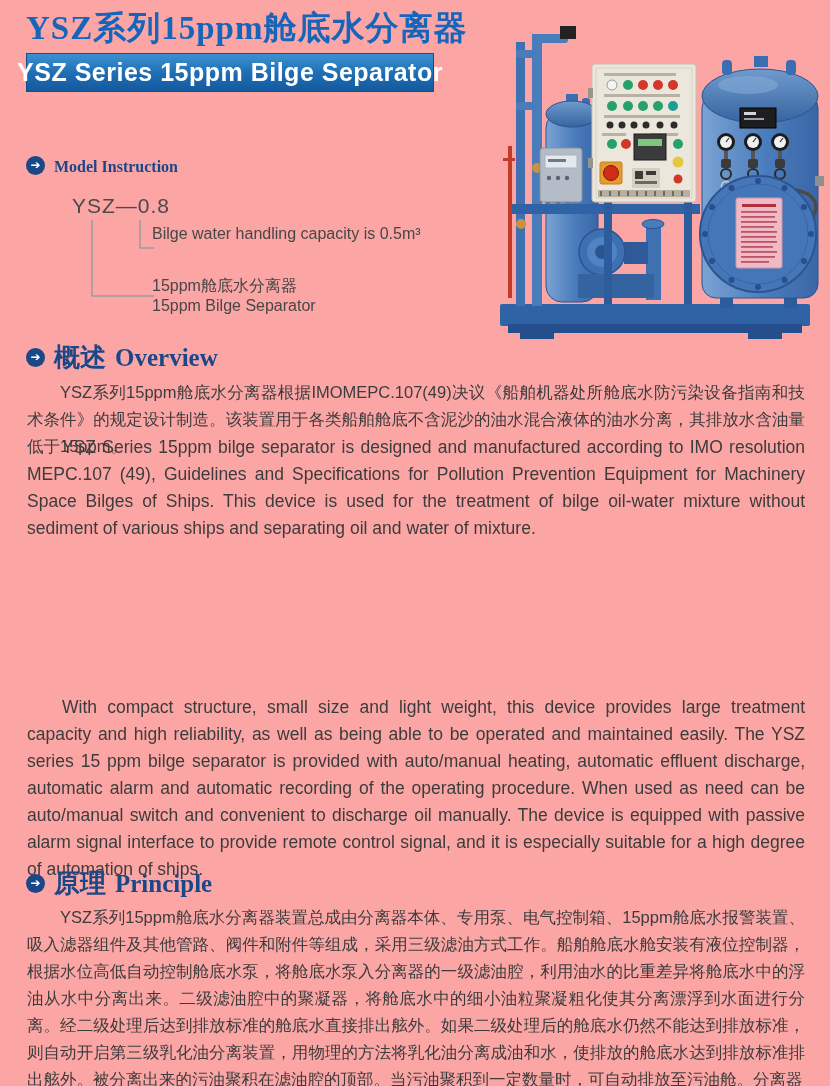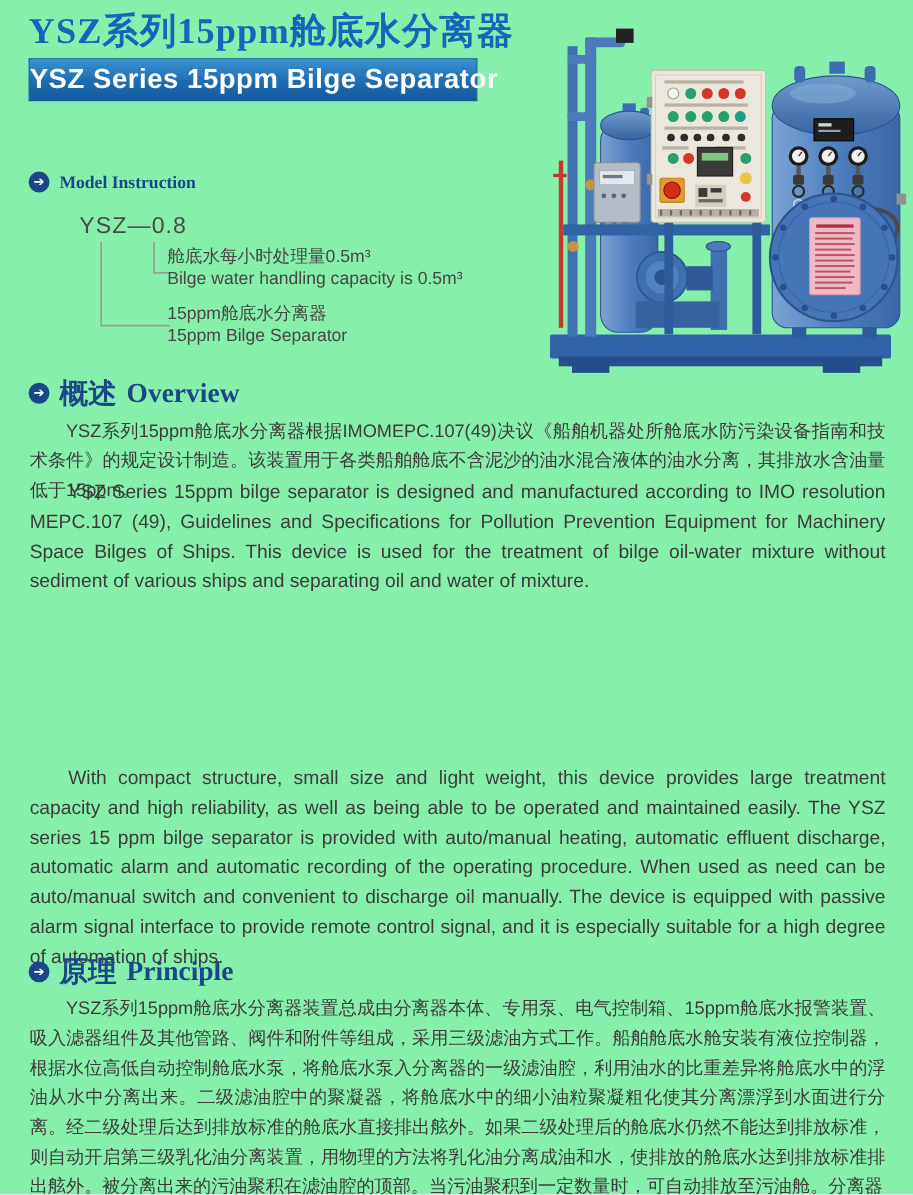--- a/index.html
+++ b/index.html
@@ -1,31 +1,31 @@
 <!DOCTYPE html>
 <html style="--title-blue: #1565bb; --banner-blue: #1e6cb2; --heading-navy: #1a4788; --body-text: #3c3c3c; --tree-line: #9a9a9a; --machine-blue: #4a7cbc; --machine-dark-blue: #2b5590; --panel-cream: #ece7dd; --label-pink: #eebac7;"><head>
 <meta charset="utf-8">
 <style>
   html,body{margin:0;padding:0;background:#fff;}
   .page{
-    position:relative;width:830px;height:1086px;background:#86efac;overflow:hidden;
+    position:relative;width:830px;height:1086px;background:#fca5a5;overflow:hidden;
     font-family:"Liberation Sans","DejaVu Sans",sans-serif;color:var(--body-text,#3c3c3c);
   }
   
   .title-cn{
     position:absolute;left:26px;top:6px;width:440px;
     font-family:"Liberation Serif","DejaVu Serif",serif;
     font-weight:bold;font-size:33px;letter-spacing:1px;color:var(--title-blue,#1565bb);
     white-space:nowrap;
   }
   .banner{
     position:absolute;left:26px;top:53px;width:408px;height:39px;
     background:linear-gradient(180deg,#3a92d0 0%,#1e6cb2 55%,#145a9e 100%);
     border:1px solid #0f4f8e;box-sizing:border-box;
-    display:flex;align-items:center;
+    display:flex;align-items:center;justify-content:center;
   }
   .banner span{
     color:#fff;font-weight:bold;font-size:25px;letter-spacing:0.5px;white-space:nowrap;
   }
   
   .heading{position:absolute;left:26px;display:flex;align-items:center;gap:9px;white-space:nowrap;}
   .bullet{
     width:19px;height:19px;border-radius:50%;background:var(--heading-navy,#1a4788);
     color:#fff;font-size:12px;line-height:19px;text-align:center;flex:0 0 auto;
     font-family:"DejaVu Sans",sans-serif;
@@ -263,21 +263,20 @@
   </div>
 
   <div class="model-code">YSZ—0.8</div>
 
   <svg class="tree-lines" width="74" height="84" viewBox="0 0 74 84">
     <path d="M56,2 V30 H70" fill="none" stroke="#9a9a9a" stroke-width="1.5"></path>
     <path d="M8,2 V78 H70" fill="none" stroke="#9a9a9a" stroke-width="1.5"></path>
   </svg>
 
   <div class="branch branch-1">
-    <div>舱底水每小时处理量0.5m³</div>
     <div>Bilge water handling capacity is 0.5m³</div>
   </div>
   <div class="branch branch-2">
     <div>15ppm舱底水分离器</div>
     <div>15ppm Bilge Separator</div>
   </div>
 
   <div class="heading" style="top:340px">
     <span class="bullet">➔</span>
     <span class="h-cn">概述</span>

